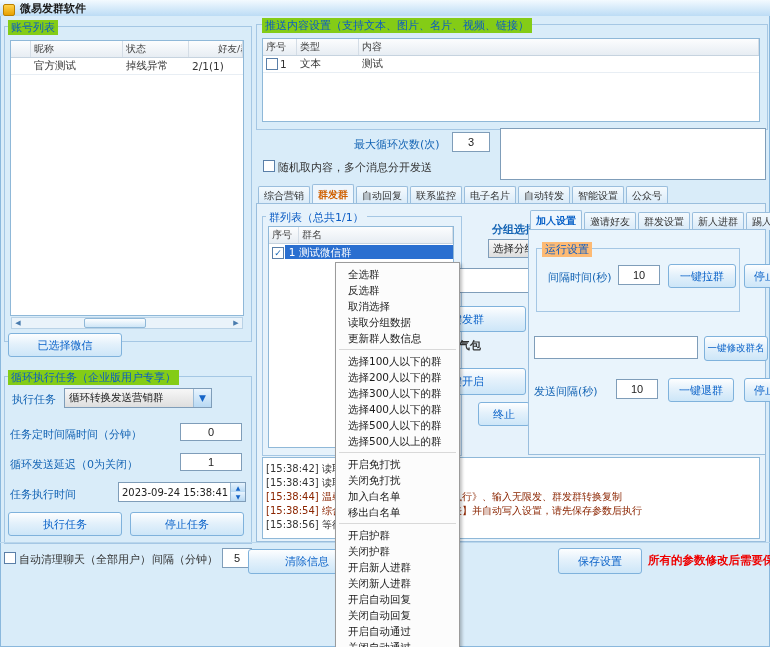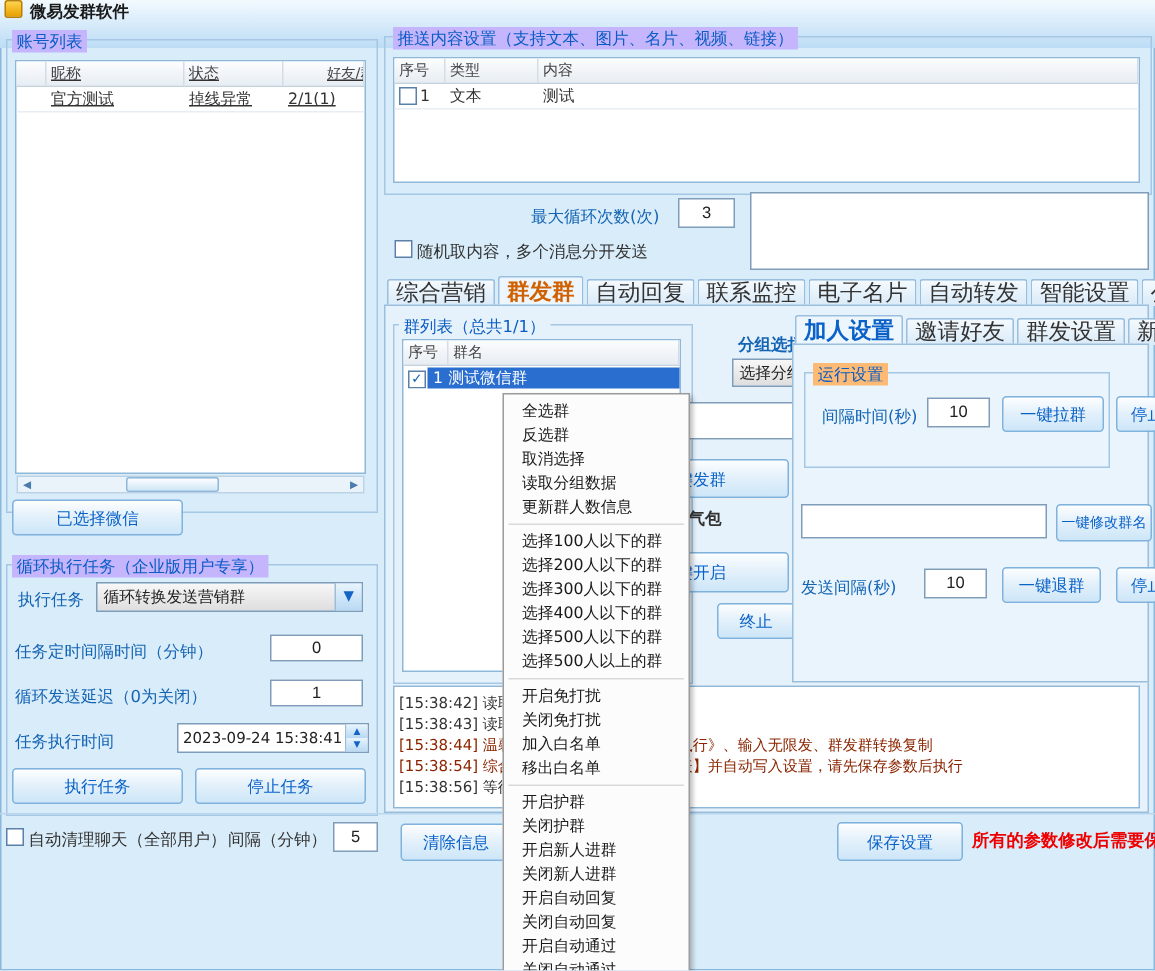--- a/index.html
+++ b/index.html
@@ -1,25 +1,25 @@
 <!DOCTYPE html>
 <html><head>
 <meta charset="utf-8">
 <style>
   html,body{margin:0;padding:0;}
   .win{position:relative;width:770px;height:647px;overflow:hidden;background:#d9ecf9;
        font-family:"DejaVu Sans","Liberation Sans",sans-serif;font-size:11px;color:#333;
        outline:1px solid #8ab8dd; outline-offset:-1px;}
-  .titlebar{position:absolute;left:0;top:0;width:770px;height:32px;
-       background:linear-gradient(#f3faff,#bcdcf5);display:flex;align-items:flex-start;}
+  .titlebar{position:absolute;left:0;top:0;width:770px;height:16px;
+       background:linear-gradient(#f3faff,#bcdcf5);display:flex;align-items:flex-end;}
   .appicon{width:10px;height:10px;margin:0 5px 0 3px;border:1px solid #b97f00;border-radius:2px;
        background:linear-gradient(#ffd34d,#e8a000);}
   .apptitle{font-weight:bold;font-size:11px;color:#1a1a1a;}
   .grp{position:absolute;border:1px solid #a5c7e4;}
-  .grpcap{position:absolute;color:#0b5cc4;font-size:11px;background:#c4b5fd;padding:0 3px;white-space:nowrap;z-index:2;}
+  .grpcap{position:absolute;color:#0b5cc4;font-size:11px;background:#84cc16;padding:0 3px;white-space:nowrap;z-index:2;}
   .lbl{position:absolute;font-size:11px;color:#1464b4;white-space:nowrap;}
   .dark{color:#333;}
   .btn{position:absolute;display:flex;align-items:center;justify-content:center;
        background:linear-gradient(#fdfeff,#e4f1fb 45%,#cde6f8);border:1px solid #7fb2dc;border-radius:3px;
        color:#0a62c8;font-size:11px;cursor:pointer;white-space:nowrap;overflow:hidden;}
   .input{position:absolute;background:#fff;border:1px solid #7f9db9;font-size:11px;color:#222;
        padding:0 3px;box-sizing:border-box;}
   input.input{text-align:center;}
   .tbl{position:absolute;background:#fff;border:1px solid #8fb8d8;box-sizing:border-box;}
   .thead{display:flex;background:linear-gradient(#fcfdfe,#e7edf3);border-bottom:1px solid #c6d3df;}
@@ -28,21 +28,21 @@
   .trow{display:flex;height:16px;align-items:center;font-size:10.5px;color:#333;}
   .td{padding-left:3px;box-sizing:border-box;white-space:nowrap;overflow:hidden;}
   .chk{display:inline-block;width:10px;height:10px;background:#fff;border:1px solid #5a7fa8;
        font-size:9px;line-height:10px;text-align:center;color:#1464b4;box-sizing:content-box;}
   .cmb{position:absolute;display:flex;align-items:center;background:linear-gradient(#f7f7f7,#dedede);
        border:1px solid #7f9db9;box-sizing:border-box;}
   .cmbtxt{flex:1;padding-left:4px;font-size:10.5px;color:#222;white-space:nowrap;overflow:hidden;}
   .cmbarrow{width:17px;align-self:stretch;display:flex;align-items:center;justify-content:center;
        background:linear-gradient(#e8f4fe,#b8d9f3);border-left:1px solid #9cbcd8;color:#1464c8;font-size:9px;}
   .tabs{position:absolute;display:flex;align-items:flex-end;}
-  .tab{height:17px;line-height:17px;padding:0 5px;font-size:15px;color:#333;
+  .tab{height:17px;line-height:17px;padding:0 5px;font-size:10px;color:#333;
        background:linear-gradient(#f4fafe,#d9eaf8);border:1px solid #9abedd;border-bottom:none;
        border-radius:2px 2px 0 0;margin-right:2px;white-space:nowrap;}
   .tab.active-orange{background:#eef6fd;color:#d06000;font-weight:bold;height:19px;line-height:19px;}
   .tab.active-blue{background:#eef6fd;color:#0a62c8;font-weight:bold;height:19px;line-height:19px;}
   .panel{position:absolute;border:1px solid #9abedd;background:#e6f2fb;box-sizing:border-box;}
   .menu{position:absolute;left:335px;top:262px;width:125px;height:400px;background:#fcfcfc;
        border:1px solid #9b9b9b;box-shadow:2px 2px 3px rgba(0,0,0,.25);z-index:50;padding-top:3px;box-sizing:border-box;}
   .mi{height:16px;line-height:16px;padding-left:12px;font-size:10.5px;color:#1a1a1a;white-space:nowrap;cursor:pointer;}
   .msep{border-top:1px solid #d9d9d9;margin:3px 3px;}
   .sbar{position:absolute;height:12px;background:#eaf3fa;border:1px solid #b9d2e6;display:flex;align-items:center;box-sizing:border-box;}
@@ -61,21 +61,21 @@
 <div class="win">
 
   <div class="titlebar">
     <div class="appicon"></div>
     <div class="apptitle">微易发群软件</div>
   </div>
 
   <div class="grp" style="left:4px;top:26px;width:246px;height:314px;"></div>
   <div class="grpcap" style="left:8px;top:20px;">账号列表</div>
 
-  <div class="tbl" style="left:10px;top:40px;width:234px;height:276px;text-decoration:underline;">
+  <div class="tbl" style="left:10px;top:40px;width:234px;height:276px;">
     <div class="thead">
       <div class="th" style="width:20px;"></div>
       <div class="th" style="width:92px;">昵称</div>
       <div class="th" style="width:66px;">状态</div>
       <div class="th" style="flex:1;font-size:9.5px;margin-left:26px;">好友/群数</div>
     </div>
     <div class="trow" style="border-bottom:1px solid #e8eef4;">
       <div class="td" style="width:20px;"></div>
       <div class="td" style="width:92px;">官方测试</div>
       <div class="td" style="width:66px;">掉线异常</div>
@@ -87,21 +87,21 @@
     <div class="sthumb"></div>
     <div class="sarr" style="margin-left:auto;">▶</div>
   </div>
 
   <div class="btn" style="left:8px;top:333px;width:112px;height:22px;">已选择微信</div>
 
   <div class="grp" style="left:4px;top:376px;width:246px;height:166px;"></div>
   <div class="grpcap" style="left:8px;top:370px;">循环执行任务（企业版用户专享）</div>
 
   <div class="lbl" style="left:12px;top:392px;">执行任务</div>
-  <div class="cmb" style="left:64px;top:388px;width:178px;height:20px;">
+  <div class="cmb" style="left:64px;top:388px;width:148px;height:20px;">
     <div class="cmbtxt">循环转换发送营销群</div>
     <div class="cmbarrow">▼</div>
   </div>
 
   <div class="lbl" style="left:10px;top:427px;">任务定时间隔时间（分钟）</div>
   <input class="input" style="left: 180px; top: 423px; width: 62px; height: 18px;" value="0">
 
   <div class="lbl" style="left:10px;top:457px;">循环发送延迟（0为关闭）</div>
   <input class="input" style="left: 180px; top: 453px; width: 62px; height: 18px;" value="1">
 
@@ -218,21 +218,21 @@
 
   <div class="tbl" style="left:262px;top:457px;width:498px;height:82px;">
     <div class="logline" style="left:3px;top:4px;color:#333;"><span>[15:38:42]</span> <span>读取账号列表完成</span></div>
     <div class="logline" style="left:3px;top:18px;color:#333;"><span>[15:38:43]</span> <span>读取群列表完成</span></div>
     <div class="logline" style="left:3px;top:32px;color:#8b2500;"><span>[15:38:44]</span> <span>温馨提示：本软件支持《循环执行》、输入无限发、群发群转换复制</span></div>
     <div class="logline" style="left:3px;top:46px;color:#8b2500;"><span>[15:38:54]</span> <span>综合营销工具里有【选择群列表】并自动写入设置，请先保存参数后执行</span></div>
     <div class="logline" style="left:3px;top:60px;color:#333;"><span>[15:38:56]</span> <span>等待执行...</span></div>
   </div>
 
   <div style="position:absolute;left:0;top:542px;width:770px;border-top:1px solid #b9d6ec;"></div>
-  <div class="btn" style="left:267px;top:549px;width:72px;height:23px;">清除信息</div>
+  <div class="btn" style="left:248px;top:549px;width:72px;height:23px;padding-left:22px;">清除信息</div>
   <div class="btn" style="left:558px;top:548px;width:82px;height:24px;">保存设置</div>
   <div class="warn" style="left:648px;top:553px;">所有的参数修改后需要保存生效</div>
 
   <div class="menu">
     <div class="mi">全选群</div>
     <div class="mi">反选群</div>
     <div class="mi">取消选择</div>
     <div class="mi">读取分组数据</div>
     <div class="mi">更新群人数信息</div>
     <div class="msep"></div>

